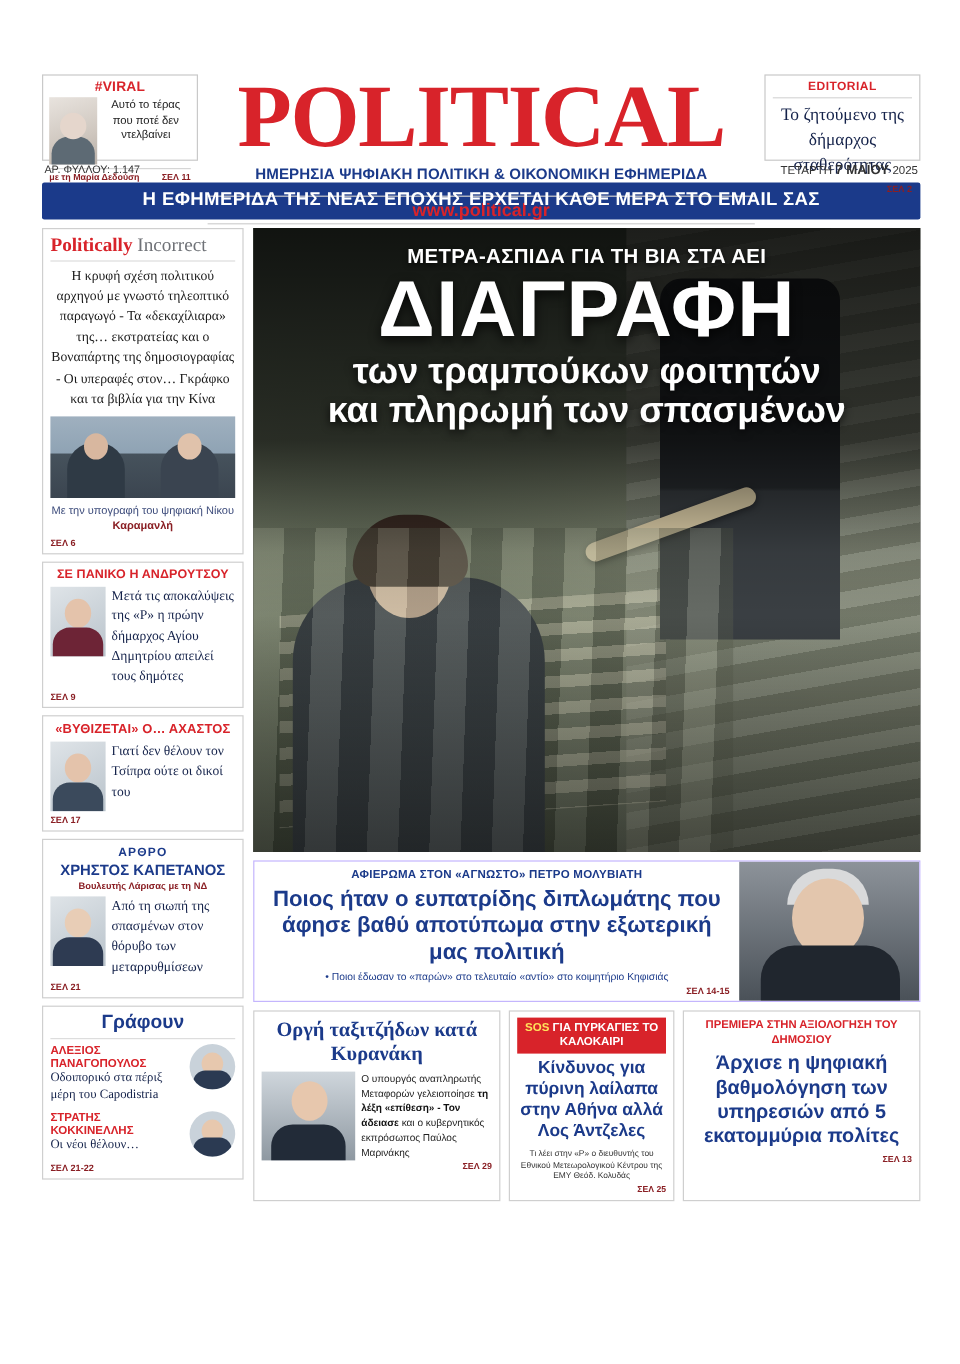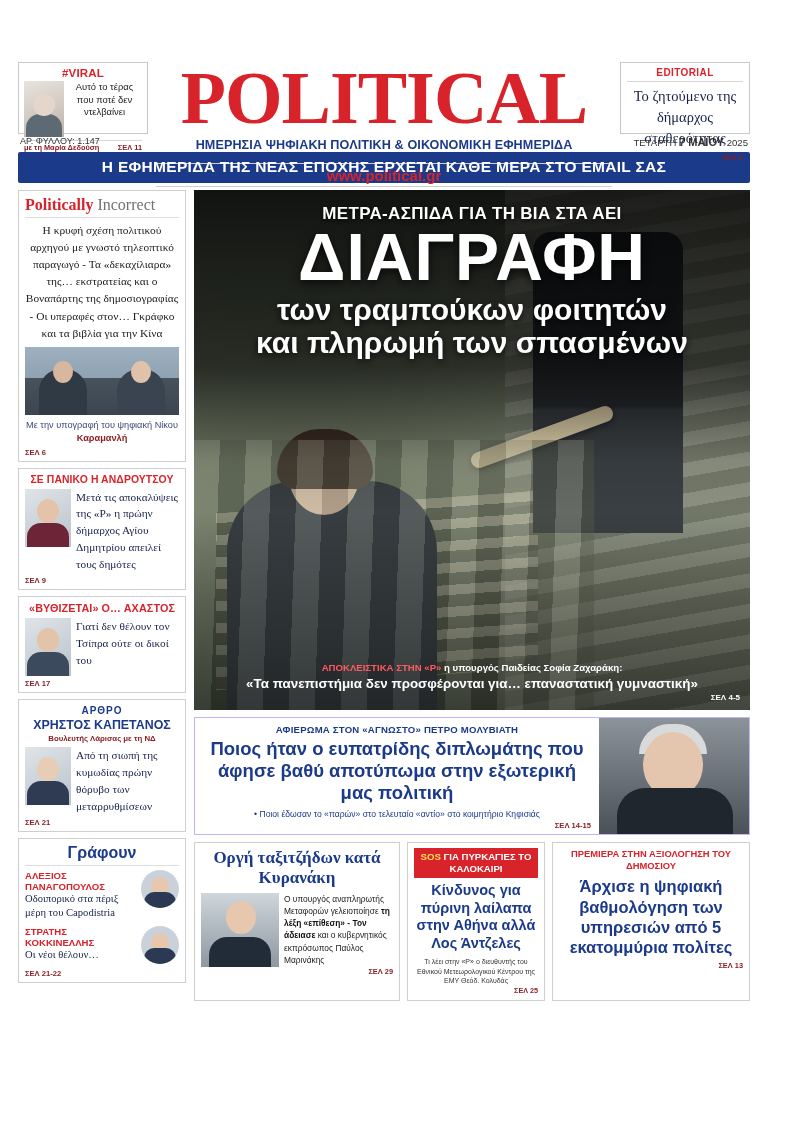--- a/index.html
+++ b/index.html
@@ -5,21 +5,21 @@
   * { box-sizing: border-box; }
   body {
     margin: 0;
     width: 800px;
     height: 1137px;
     background: #ffffff;
     font-family: "Liberation Sans", sans-serif;
     color: #1a1a1a;
     overflow: hidden;
   }
-  .page { position: relative; width: 768px; height: 1137px; padding: 0 18px; }
+  .page { position: relative; width: 768px; height: 1137px; padding: 0 18px; margin-left: 17px; }
 
   
   .masthead { display: flex; align-items: stretch; padding-top: 62px; height: 134px; }
   .mast-left {
     width: 130px; border: 1px solid #c9c9c9; padding: 4px 5px 2px;
     display: flex; flex-direction: column; align-items: center;
   }
   .viral-tag { color: #d8232a; font-weight: bold; font-size: 11.5px; letter-spacing: .2px; }
   .mast-left-body { display: flex; width: 100%; margin-top: 2px; }
   .mast-left-photo {
@@ -353,21 +353,21 @@
         <div class="art-head">
           <div class="art-label">ΑΡΘΡΟ</div>
           <div class="art-name">ΧΡΗΣΤΟΣ ΚΑΠΕΤΑΝΟΣ</div>
           <div class="art-sub"><b>Βουλευτής Λάρισας με τη ΝΔ</b></div>
         </div>
         <div class="lbox-body">
           <div class="thumb round">
               <i></i>
               <u></u>
             </div>
-          <div class="lbox-text">Από τη σιωπή της κυμωδίας πρώην θόρυβο των μεταρρυθμίσεων</div>
+          <div class="lbox-text">Από τη σιωπή της σπασμένων στον θόρυβο των μεταρρυθμίσεων</div>
         </div>
         <div class="sel-right">ΣΕΛ 21</div>
       </div>
 
       <div class="lbox">
         <div class="grafoun-head">Γράφουν</div>
         <div class="auth">
           <div class="auth-text">
             <div class="auth-name">ΑΛΕΞΙΟΣ ΠΑΝΑΓΟΠΟΥΛΟΣ</div>
             <div class="auth-desc">Οδοιπορικό στα πέριξ μέρη του Capodistria</div>
@@ -400,28 +400,20 @@
           <span class="man"></span>
           <span class="bat"></span>
           <span class="woman"></span>
         </div>
         <div class="lead-grad"></div>
         <div class="lead-inner">
           <div class="lead-kicker">ΜΕΤΡΑ-ΑΣΠΙΔΑ ΓΙΑ ΤΗ ΒΙΑ ΣΤΑ ΑΕΙ</div>
           <div class="lead-title">ΔΙΑΓΡΑΦΗ</div>
           <div class="lead-sub1">των τραμπούκων φοιτητών</div>
           <div class="lead-sub2">και πληρωμή των σπασμένων</div>
-        </div>
-        <div class="lead-caption">
-          <div class="cap-kicker">
-            <span class="red">ΑΠΟΚΛΕΙΣΤΙΚΑ ΣΤΗΝ «Ρ»</span>
-            <span>η υπουργός Παιδείας Σοφία Ζαχαράκη:</span>
-          </div>
-          <div class="cap-quote">«Τα πανεπιστήμια δεν προσφέρονται για… επαναστατική γυμναστική»</div>
-          <div class="cap-sel">ΣΕΛ 4-5</div>
         </div>
       </div>
 
       <div class="second">
         <div class="second-left">
           <div class="second-kicker">ΑΦΙΕΡΩΜΑ ΣΤΟΝ «ΑΓΝΩΣΤΟ» ΠΕΤΡΟ ΜΟΛΥΒΙΑΤΗ</div>
           <div class="second-title">Ποιος ήταν ο ευπατρίδης διπλωμάτης που άφησε βαθύ αποτύπωμα στην εξωτερική μας πολιτική</div>
           <div class="second-bullets">
             <div>• Ποιοι έδωσαν το «παρών» στο τελευταίο «αντίο» στο κοιμητήριο Κηφισιάς</div>
           </div>

